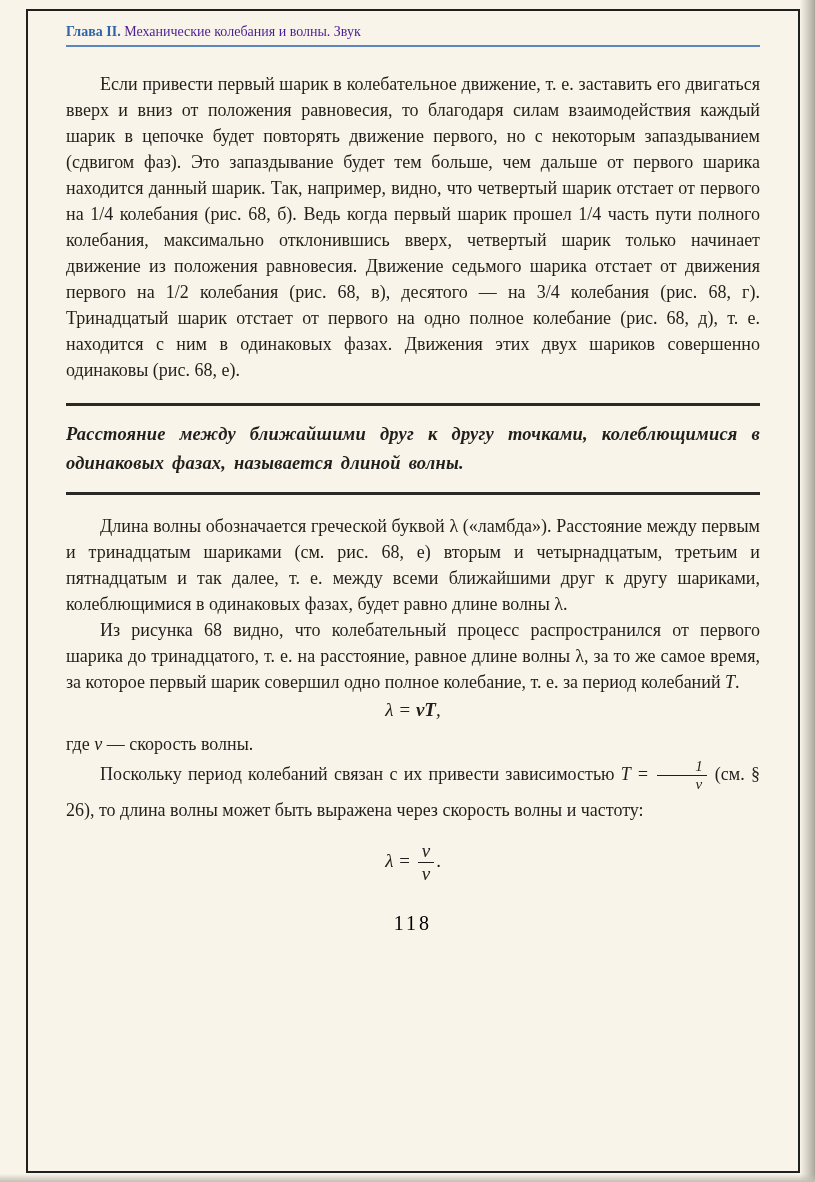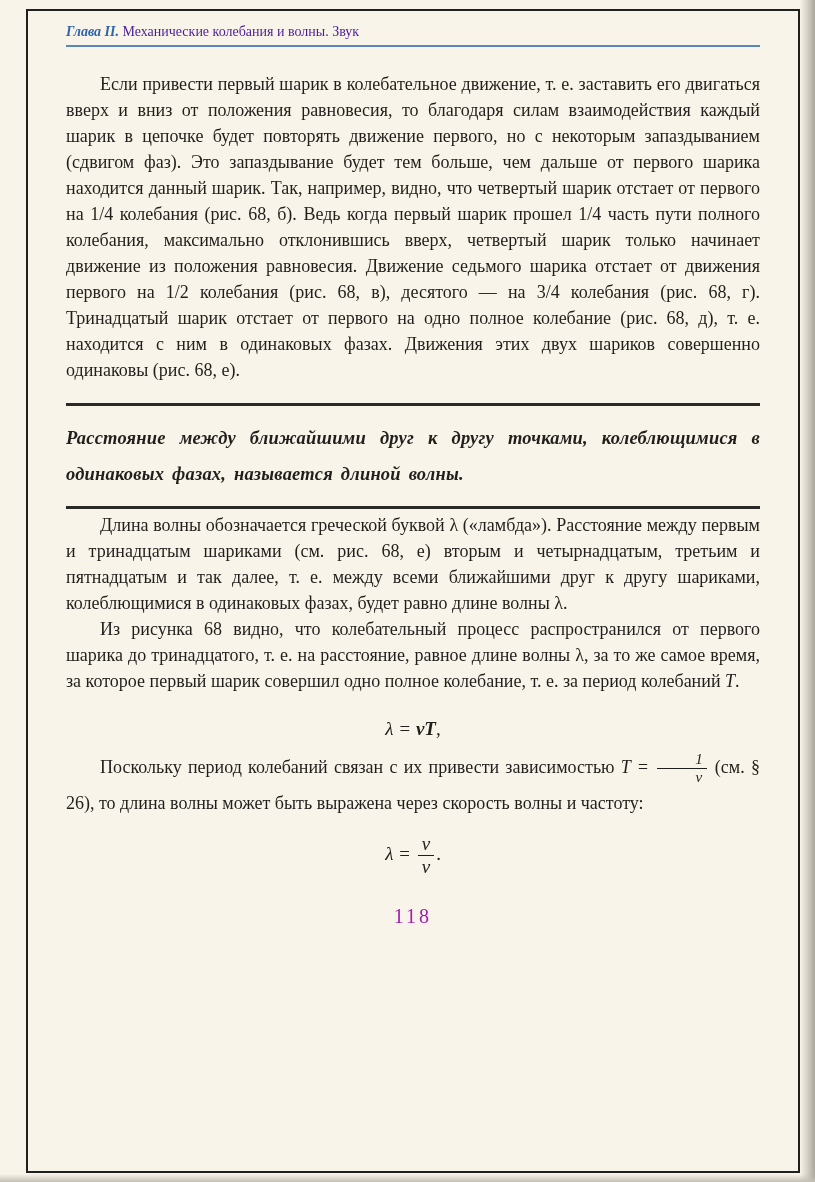--- a/index.html
+++ b/index.html
@@ -36,50 +36,49 @@
   .running-head{
     font-size:14px;
     padding-bottom:5px;
     border-bottom:2px solid #5b86bd;
     margin-bottom:24px;
     white-space:nowrap;
   }
   .running-head .chapter{
     color:#2f64a8;
     font-weight:bold;
-    font-style:italic;
   }
   .running-head .chapter-title{
     color:#4c1d95;
   }
   .body-text{
     font-size:18px;
     line-height:26px;
     text-align:justify;
   }
   p.para{margin:0;text-indent:34px;}
   p.para.no-indent{text-indent:0;}
   .definition{
-    margin:20px 0 3px 0;
+    margin:20px 0 18px 0;
     padding:14px 0 14px 0;
     border-top:3px solid #2b2926;
     border-bottom:3px solid #2b2926;
     font-weight:bold;
     font-style:italic;
     font-size:18.5px;
-    line-height:36px;
+    line-height:29px;
     text-align:justify;
     word-spacing:3px;
     letter-spacing:.2px;
   }
   .formula-line{
     text-align:center;
     font-style:italic;
     font-size:19px;
-    margin:22px 0 8px 0;
+    margin:2px 0 8px 0;
     text-indent:0;
   }
   .formula-line .bold{font-weight:bold;}
   .var{font-style:italic;}
   .frac{
     display:inline-block;
     vertical-align:middle;
     text-align:center;
     font-style:italic;
     line-height:1.05;
@@ -93,21 +92,21 @@
   .frac .den{display:block;padding-top:1px;}
   .frac.small{font-size:15px;}
   .tall-line{line-height:34px;}
   .formula-frac{
     text-align:center;
     font-size:19px;
     margin:14px 0 10px 0;
   }
   .page-number{
     text-align:center;
-    color:#a21caf;
+    color:#000000;
     font-size:20px;
     letter-spacing:3px;
     margin-top:26px;
   }
 </style>
 </head>
 <body>
 
 <div class="page">
   <div class="scan-edge-right"></div>
@@ -127,20 +126,21 @@
 
       <div class="definition">Расстояние между ближайшими друг к другу точками, колеблющимися в одинаковых фазах, называется длиной волны.</div>
 
       <p class="para">Длина волны обозначается греческой буквой λ («ламбда»). Расстояние между первым и тринадцатым шариками (см. рис. 68, е) вторым и четырнадцатым, третьим и пятнадцатым и так далее, т. е. между всеми ближайшими друг к другу шариками, колеблющимися в одинаковых фазах, будет равно длине волны λ.</p>
 
       <p class="para"><span>Из рисунка 68 видно, что колебательный процесс распространился от первого шарика до тринадцатого, т. е. на расстояние, равное длине волны λ, за то же самое время, за которое первый шарик совершил одно полное колебание, т. е. за период колебаний </span><span class="var">T</span><span>.</span></p>
 
 
       <div class="formula-line"><span>λ = </span><span class="bold">vT</span><span>,</span></div>
 
+      <p class="para no-indent"><span>где </span><span class="var">v</span><span> — скорость волны.</span></p>
 
       <p class="para tall-line"><span>Поскольку период колебаний связан с их привести зависимостью </span><span class="var">T = </span><span class="frac small"><span class="num">1</span><span class="den">ν</span></span><span> (см. § 26), то длина волны может быть выражена через скорость волны и частоту:</span></p>
 
       <div class="formula-frac"><span class="var">λ = </span><span class="frac"><span class="num">v</span><span class="den">ν</span></span><span>.</span></div>
 
       <div class="page-number">118</div>
 
     </div>
   </div>
 </div>

